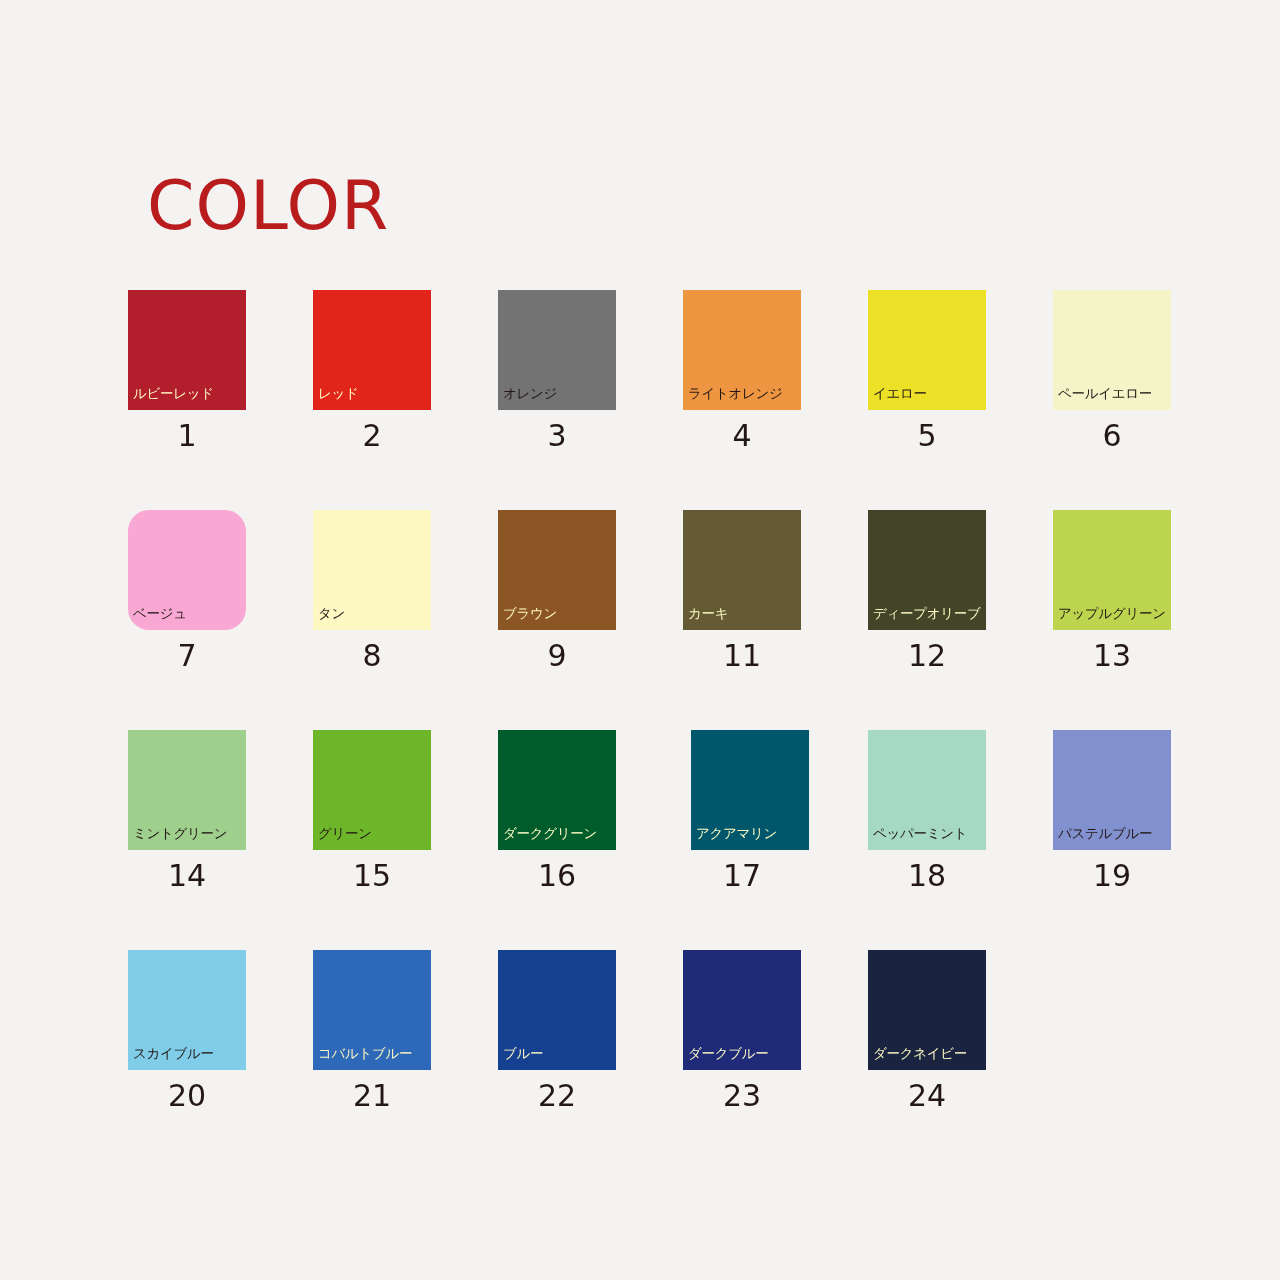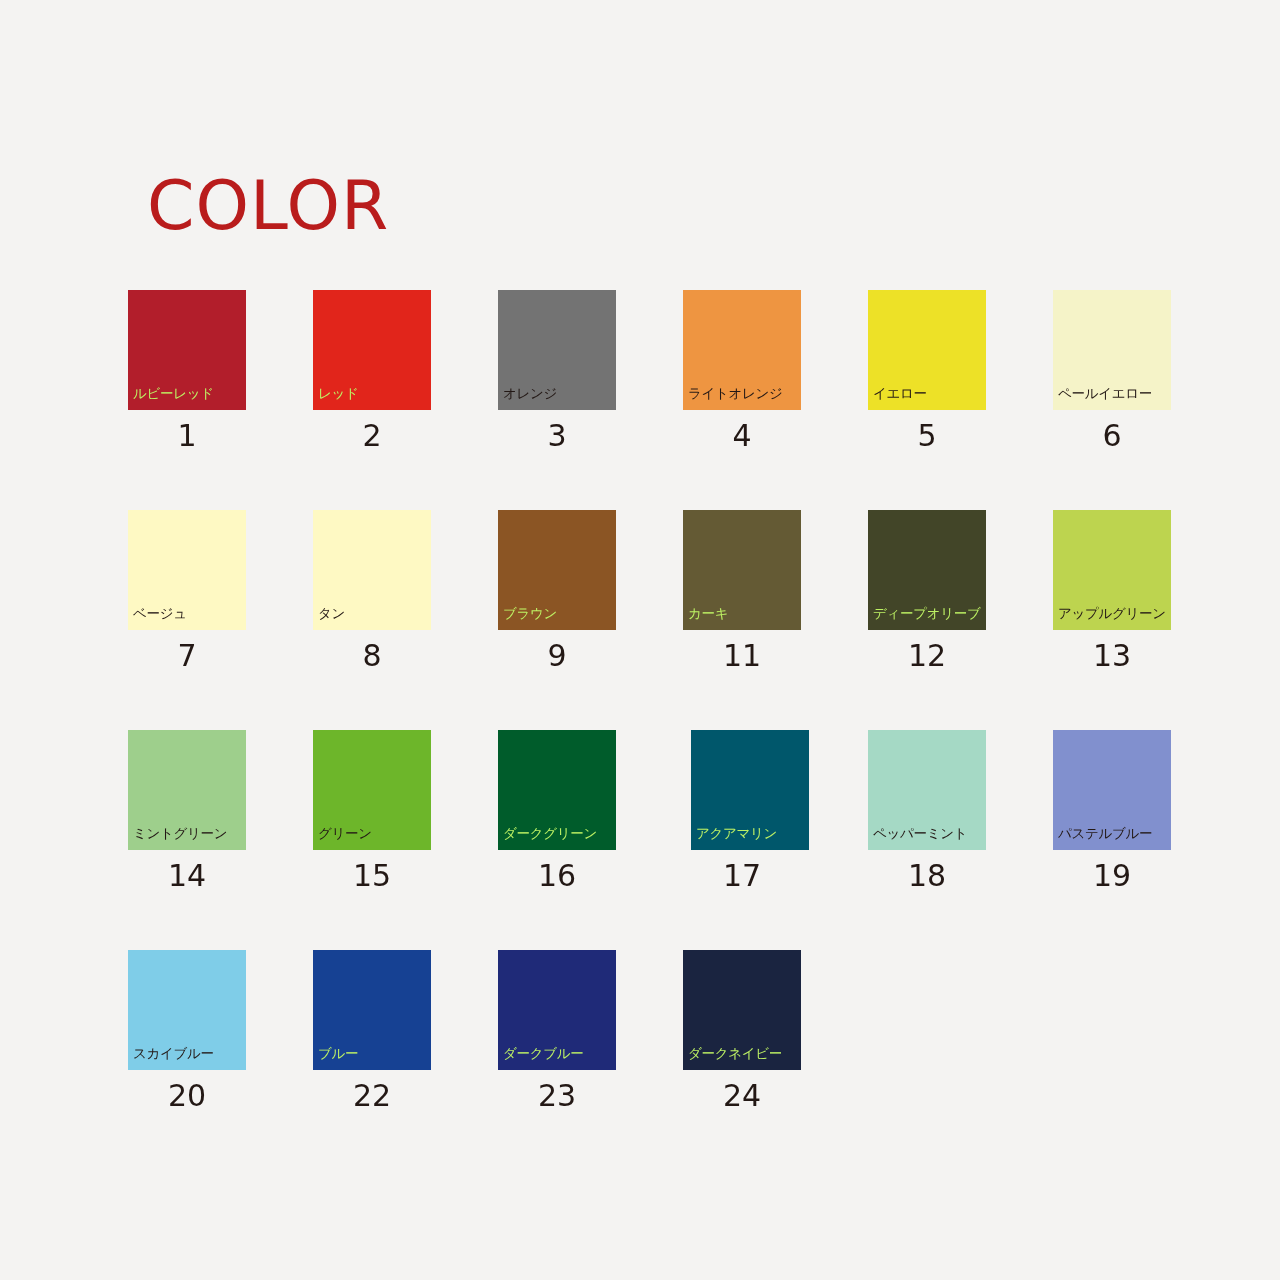--- a/index.html
+++ b/index.html
@@ -63,21 +63,21 @@
     position: absolute;
     left: 5px;
     bottom: 10px;
     font-size: 13.5px;
     line-height: 1;
     white-space: nowrap;
     letter-spacing: -0.3px;
     font-family: "DejaVu Sans", "Liberation Sans", sans-serif;
   }
 
-  .swatch-label.on-dark { color: #bef264; }
+  .swatch-label.on-dark { color: #fef9c3; }
   .swatch-label.on-light { color: #231815; }
 
   .swatch-number {
     position: absolute;
     left: 0;
     top: 131px;
     width: 118px;
     text-align: center;
     font-size: 30px;
     line-height: 1;
@@ -123,21 +123,21 @@
         </div>
         <div class="swatch-number">5</div>
       </div>
       <div class="swatch-cell">
         <div class="swatch-chip" style="background-color: rgb(245, 243, 200);">
           <div class="swatch-label on-light">ペールイエロー</div>
         </div>
         <div class="swatch-number">6</div>
       </div>
       <div class="swatch-cell">
-        <div class="swatch-chip" style="background-color: #fef9c3;">
+        <div class="swatch-chip" style="background-color: #f9a8d4; border-radius: 21px;">
           <div class="swatch-label on-light">ベージュ</div>
         </div>
         <div class="swatch-number">7</div>
       </div>
       <div class="swatch-cell">
         <div class="swatch-chip" style="background-color: #fef9c3;">
           <div class="swatch-label on-light">タン</div>
         </div>
         <div class="swatch-number">8</div>
       </div>
@@ -201,20 +201,26 @@
         </div>
         <div class="swatch-number">19</div>
       </div>
       <div class="swatch-cell">
         <div class="swatch-chip" style="background-color: rgb(127, 205, 232);">
           <div class="swatch-label on-light">スカイブルー</div>
         </div>
         <div class="swatch-number">20</div>
       </div>
       <div class="swatch-cell">
+        <div class="swatch-chip" style="background-color: rgb(46, 104, 184);">
+          <div class="swatch-label on-dark">コバルトブルー</div>
+        </div>
+        <div class="swatch-number">21</div>
+      </div>
+      <div class="swatch-cell">
         <div class="swatch-chip" style="background-color: rgb(22, 65, 147);">
           <div class="swatch-label on-dark">ブルー</div>
         </div>
         <div class="swatch-number">22</div>
       </div>
       <div class="swatch-cell">
         <div class="swatch-chip" style="background-color: rgb(31, 42, 120); padding-left: 36px;">
           <div class="swatch-label on-dark">ダークブルー</div>
         </div>
         <div class="swatch-number">23</div>

